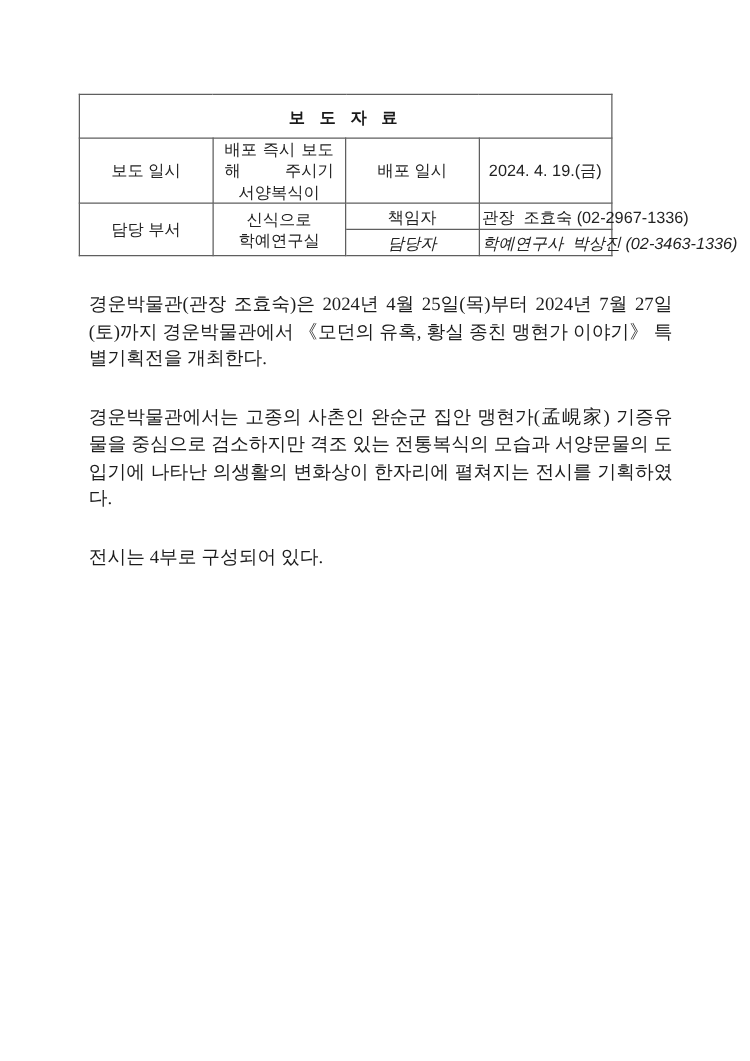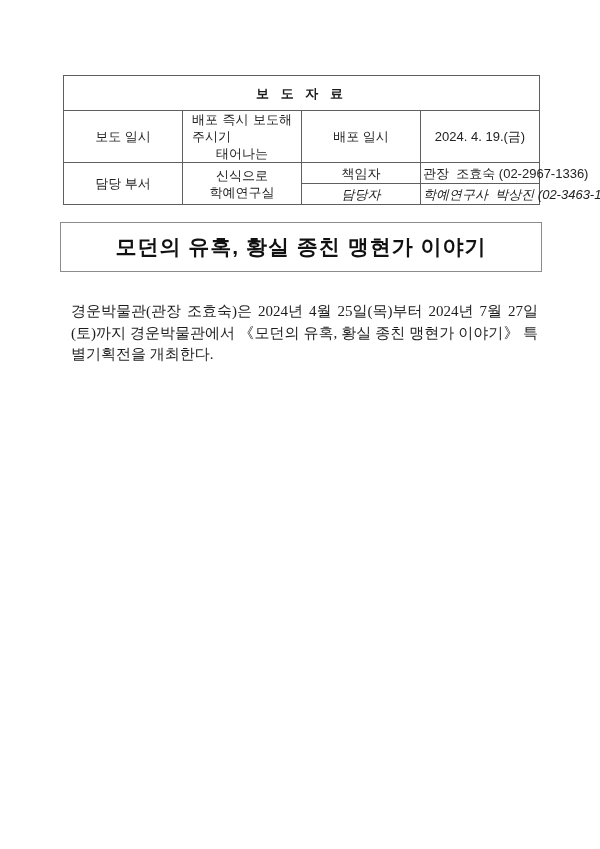--- a/index.html
+++ b/index.html
@@ -8,21 +8,21 @@
     width:600px;height:849px;
     background:#ffffff;
     color:#1c1c1c;
     overflow:hidden;
   }
   
   table.hdr{
     border-collapse:collapse;
     table-layout:fixed;
     margin:75px 0 0 63px;
-    width:477px;
+    width:427px;
     font-family:"Liberation Sans","DejaVu Sans",sans-serif;
     color:#222222;
   }
   table.hdr td{
     border:1px solid #5f5f5f;
     text-align:center;
     vertical-align:middle;
     font-size:13px;
     padding:0 2px;
     line-height:17px;
@@ -76,42 +76,41 @@
 
   <table class="hdr">
     <tbody>
       <tr>
         <td colspan="4" class="doc-title">보 도 자 료</td>
       </tr>
       <tr class="r1">
         <td>보도 일시</td>
         <td>
           <div class="stretch">배포 즉시 보도해 주시기</div>
-          <div class="centerline">태어나는</div>
+          <div class="centerline">서양복식이</div>
         </td>
         <td>배포 일시</td>
         <td class="pre">2024. 4. 19.(금)</td>
       </tr>
       <tr class="r2">
         <td rowspan="2">담당 부서</td>
         <td rowspan="2">
           <div class="centerline">신식으로</div>
           <div class="centerline">학예연구실</div>
         </td>
         <td>책임자</td>
         <td class="pre">관장  조효숙 (02-2967-1336)</td>
       </tr>
       <tr class="r3">
         <td>담당자</td>
         <td class="pre">학예연구사  박상진 (02-3463-1336)</td>
       </tr>
     </tbody>
   </table>
 
-  <div class="headline-box">
-    <span>모던의 유혹, 황실 종친 맹현가 이야기</span>
-  </div>
 
   <div class="body-text">
     <p>경운박물관(관장 조효숙)은 2024년 4월 25일(목)부터 2024년 7월 27일(토)까지 경운박물관에서 《모던의 유혹, 황실 종친 맹현가 이야기》 특별기획전을 개최한다.</p>
+    <p>경운박물관에서는 고종의 사촌인 완순군 집안 맹현가(孟峴家) 기증유물을 중심으로 검소하지만 격조 있는 전통복식의 모습과 서양문물의 도입기에 나타난 의생활의 변화상이 한자리에 펼쳐지는 전시를 기획하였다.</p>
+    <p>전시는 4부로 구성되어 있다.</p>
   </div>
 
 </div>
 
 </body></html>

